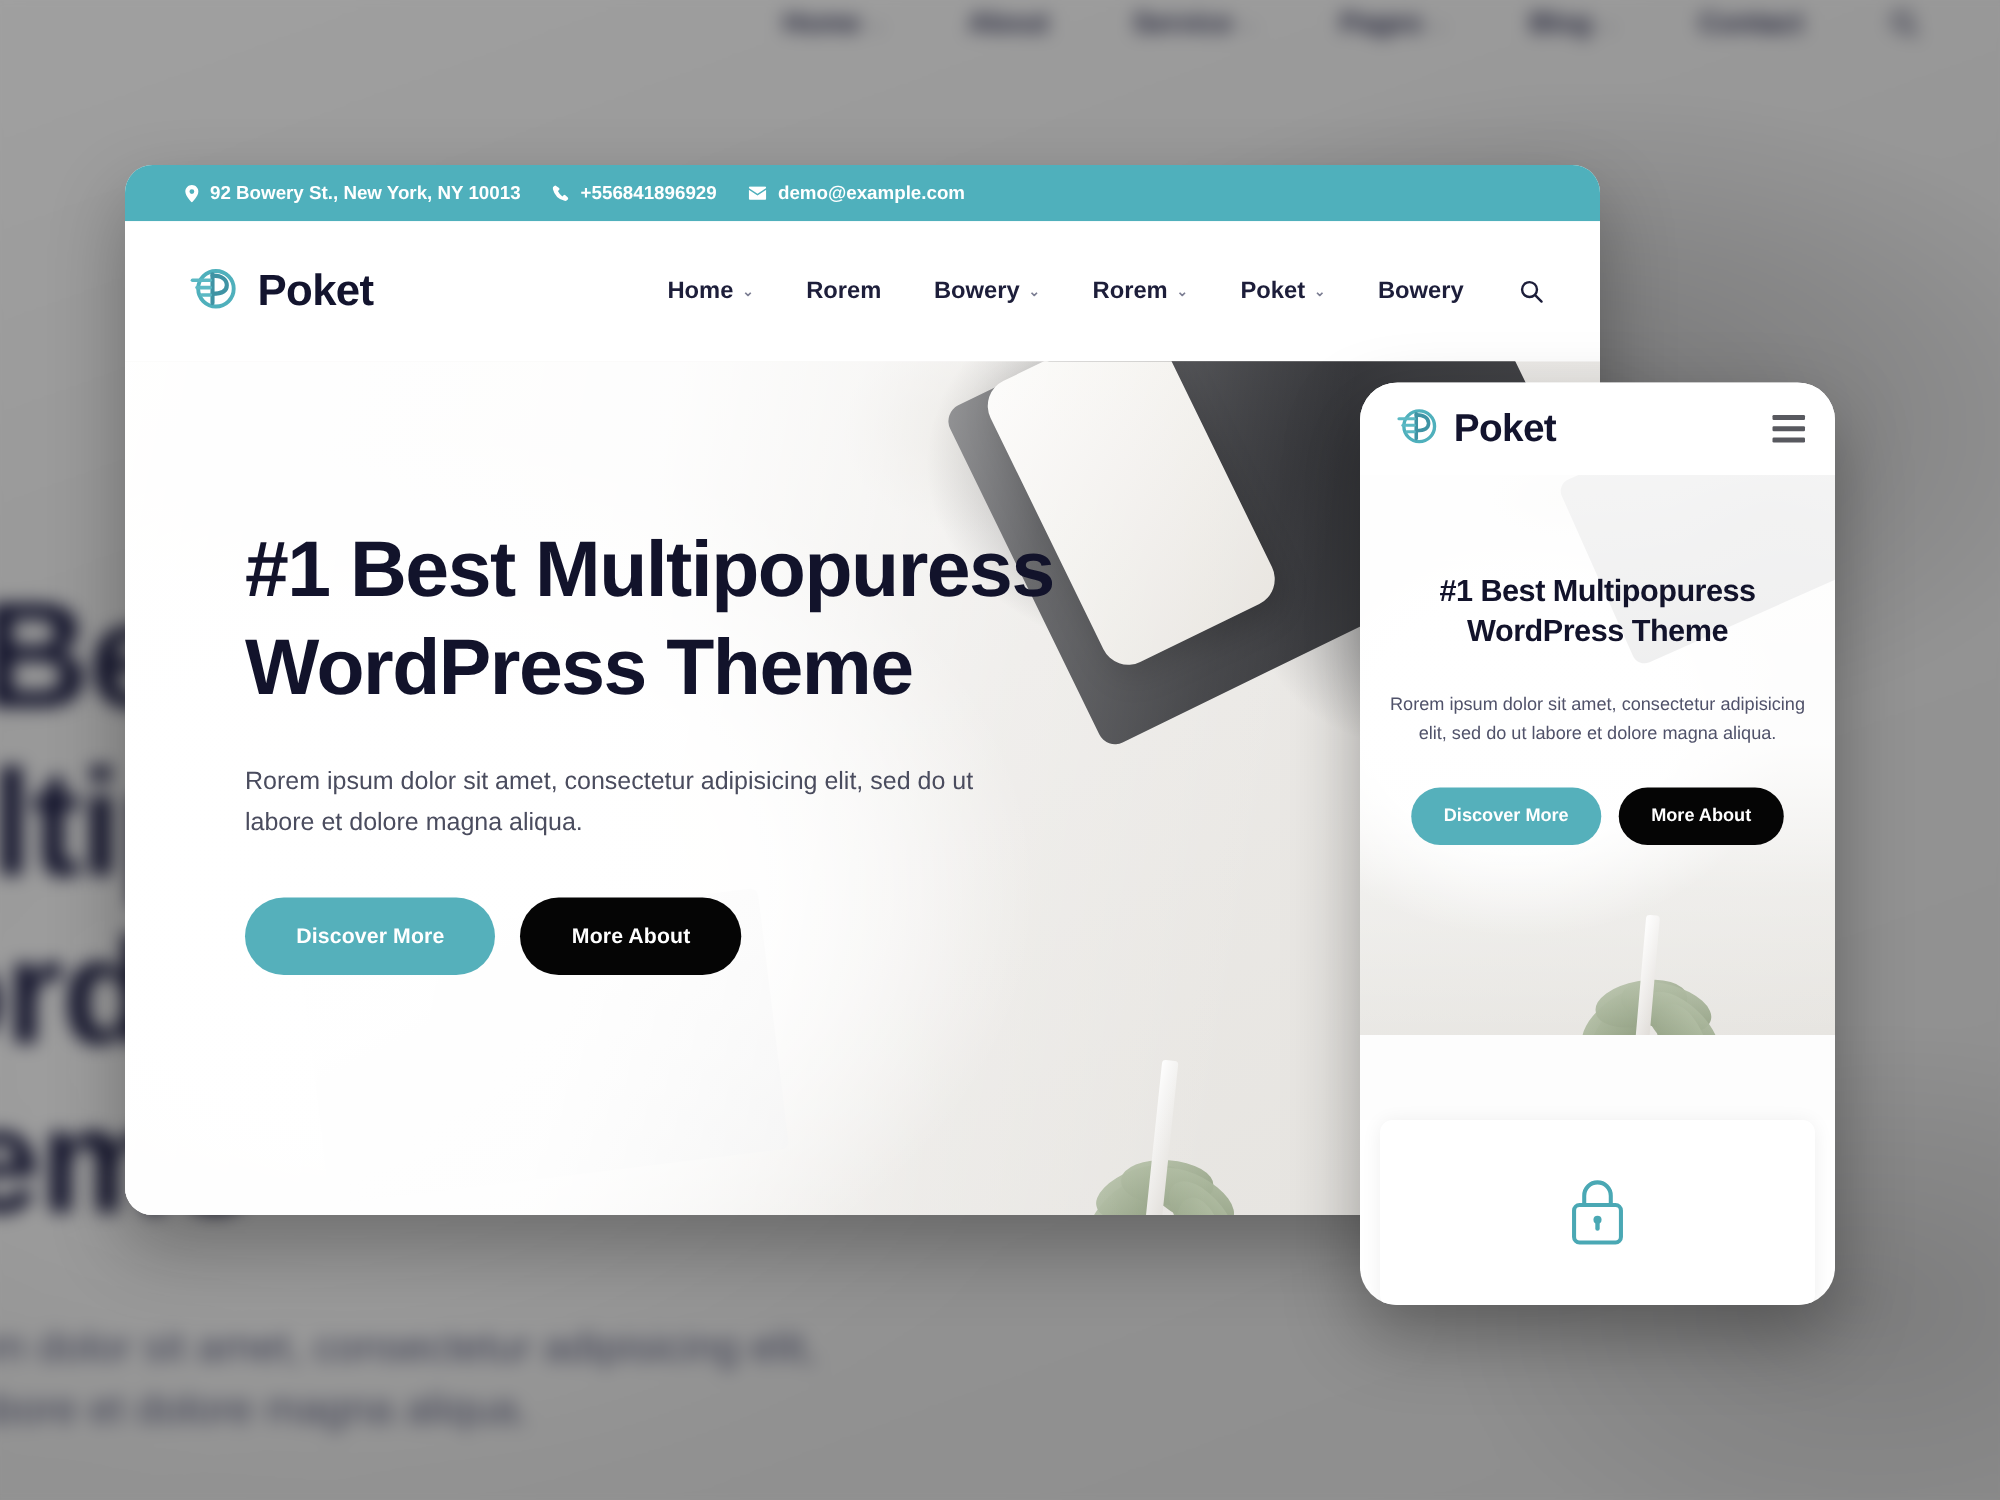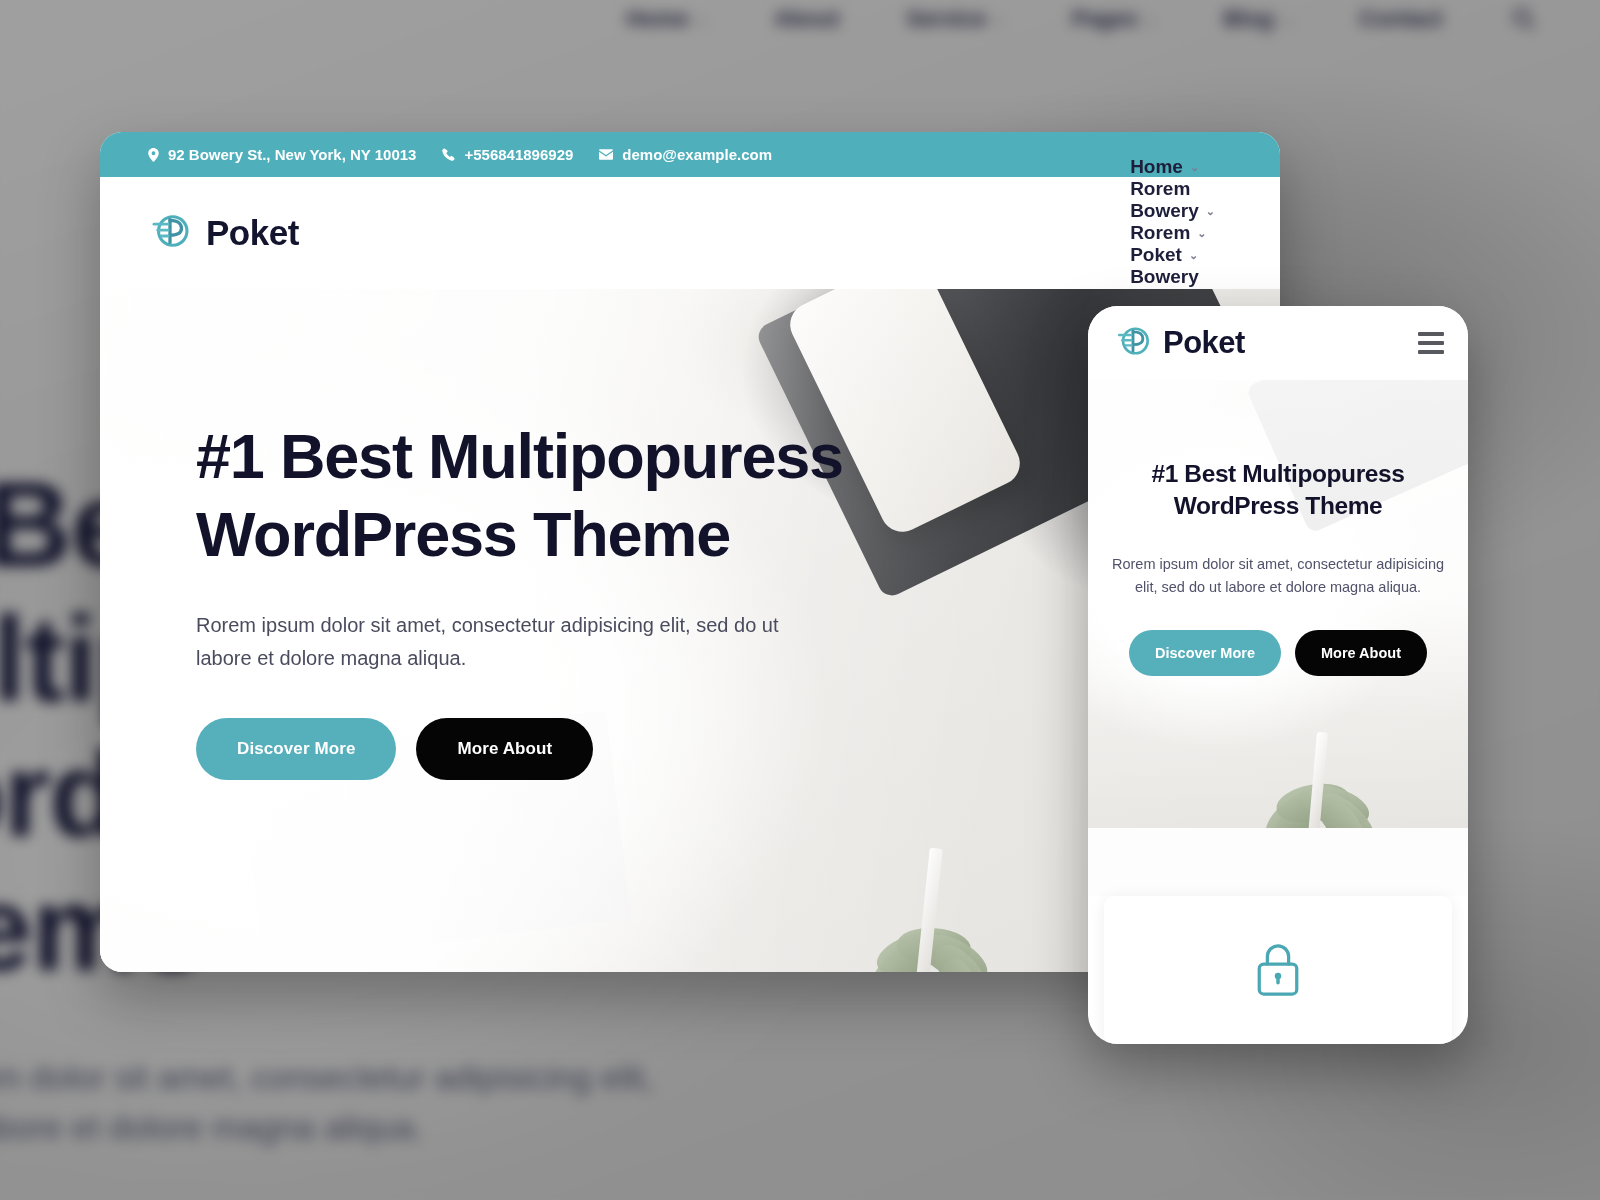--- a/index.html
+++ b/index.html
@@ -57,21 +57,21 @@
   }
   .topbar .ti{ display:flex; align-items:center; gap:9px; }
   .topbar svg{ display:block; }
 
   .deskhead{
     height:112px; background:#fff;
     display:flex; align-items:center; padding:0 44px 0 48px;
   }
   .brand{ display:flex; align-items:center; gap:14px; }
   .brand-name{ font-size:35px; font-weight:800; color:#13142e; letter-spacing:-.5px; }
-  .nav{ margin-left:auto; display:flex; align-items:flex-start; gap:0;flex-direction:column; }
+  .nav{ margin-left:auto; display:flex; align-items:center; gap:0; }
   .nav-item{
     display:flex; align-items:center; gap:7px;
     font-size:19px; font-weight:600; color:#1d1e3a;
     padding:0 21px; cursor:pointer;
   }
   .caret{ font-size:11px; color:#7b7d92; }
   .search-btn{ margin-left:22px; cursor:pointer; display:flex; align-items:center; }
 
   .hero{
     position:relative; height:683px; overflow:hidden;

